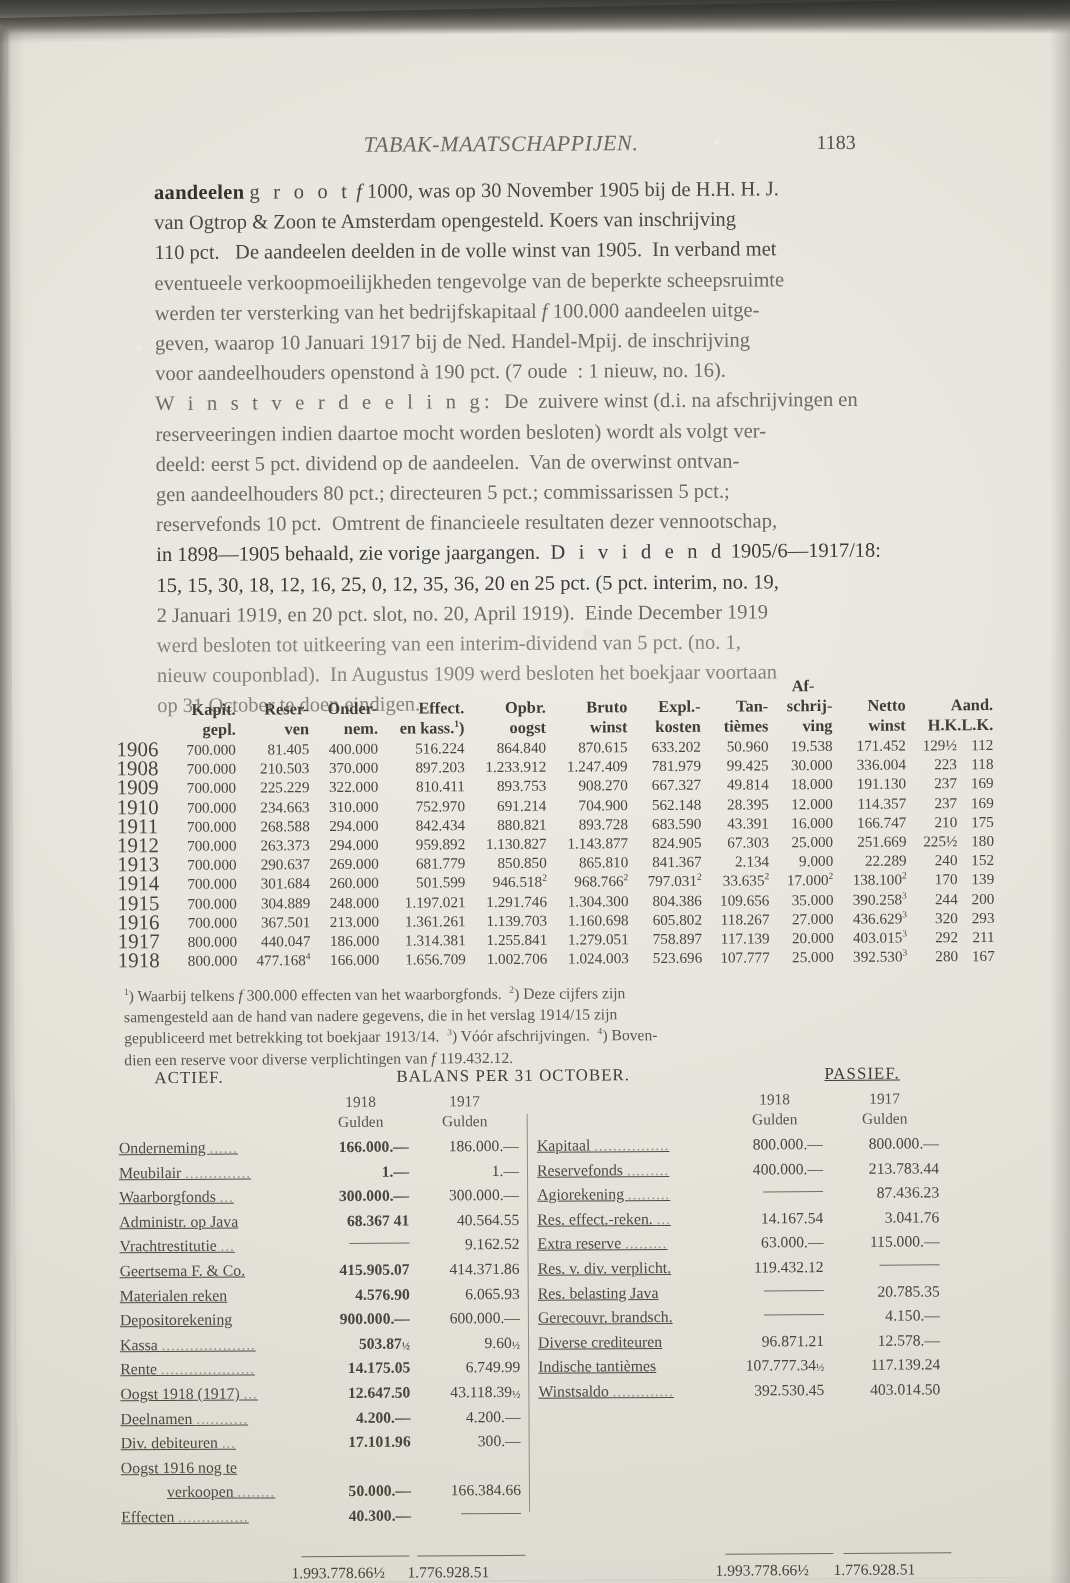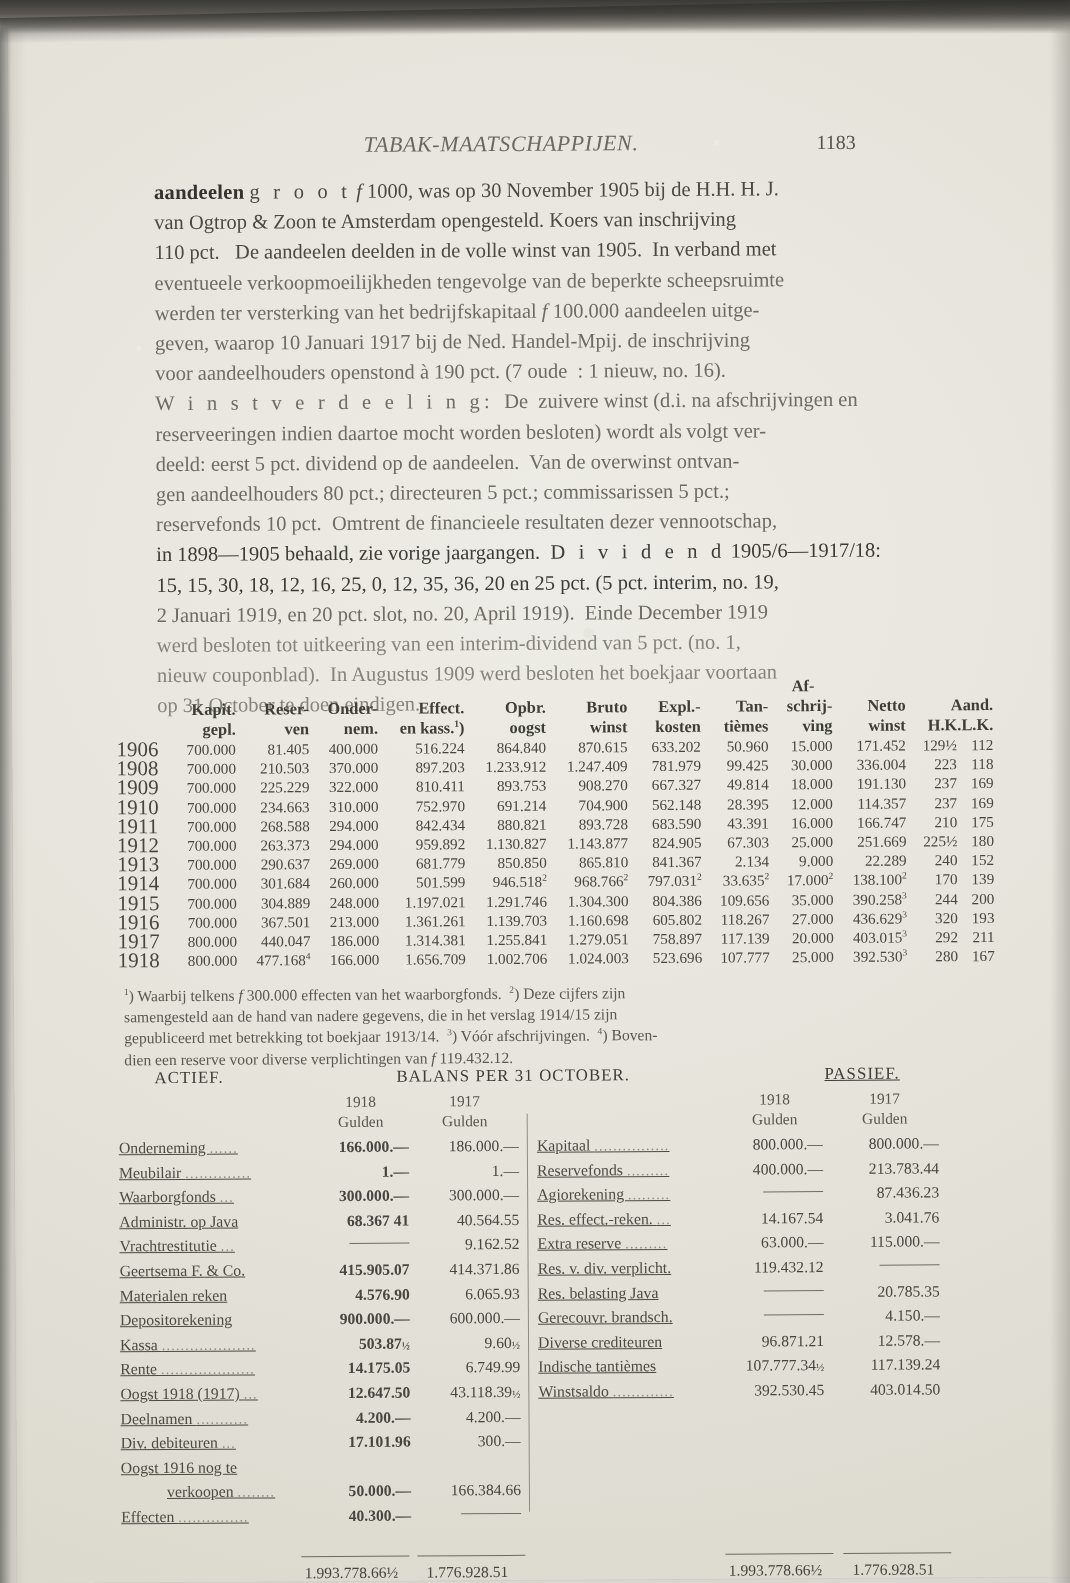--- a/index.html
+++ b/index.html
@@ -245,21 +245,21 @@
   }
   .frac { font-size: 11px; vertical-align: -1px; }
   .row .lbl.indent { left: 46px; }
 
   .totals { position: relative; height: 40px; margin-top: 6px;}
   .totals .rule {
     position:absolute; height:1px; background:#6b6961;
   }
   .totals .t {
     position:absolute; top: 10px;
-    width: 120px; text-align: center;
+    width: 120px; text-align: left;
     font-size: 15.6px; color:#45443e;
   }
   .tl1 { left: 170px; } .tl2 { left: 286px; }
   .tr1 { left: 594px; } .tr2 { left: 712px; }
   .rl1 { left: 180px; top: 2px; width: 108px;}
   .rl2 { left: 296px; top: 2px; width: 108px;}
   .rr1 { left: 604px; top: 2px; width: 108px;}
   .rr2 { left: 722px; top: 2px; width: 108px;}
 </style>
 </head>
@@ -345,21 +345,21 @@
             <tr>
               <td class="yr">1906</td>
               <td>700.000</td>
               <td>81.405</td>
               <td>400.000</td>
               <td>516.224</td>
               <td>864.840</td>
               <td>870.615</td>
               <td>633.202</td>
               <td>50.960</td>
-              <td>15.000</td>
+              <td>19.538</td>
               <td>171.452</td>
               <td>129½</td>
               <td>112</td>
             </tr>
             <tr>
               <td class="yr">1908</td>
               <td>700.000</td>
               <td>210.503</td>
               <td>370.000</td>
               <td>897.203</td>
@@ -483,21 +483,21 @@
               <td>367.501</td>
               <td>213.000</td>
               <td>1.361.261</td>
               <td>1.139.703</td>
               <td>1.160.698</td>
               <td>605.802</td>
               <td>118.267</td>
               <td>27.000</td>
               <td>436.629<sup>3</sup></td>
               <td>320</td>
-              <td>193</td>
+              <td>293</td>
             </tr>
             <tr>
               <td class="yr">1917</td>
               <td>800.000</td>
               <td>440.047</td>
               <td>186.000</td>
               <td>1.314.381</td>
               <td>1.255.841</td>
               <td>1.279.051</td>
               <td>758.897</td>

